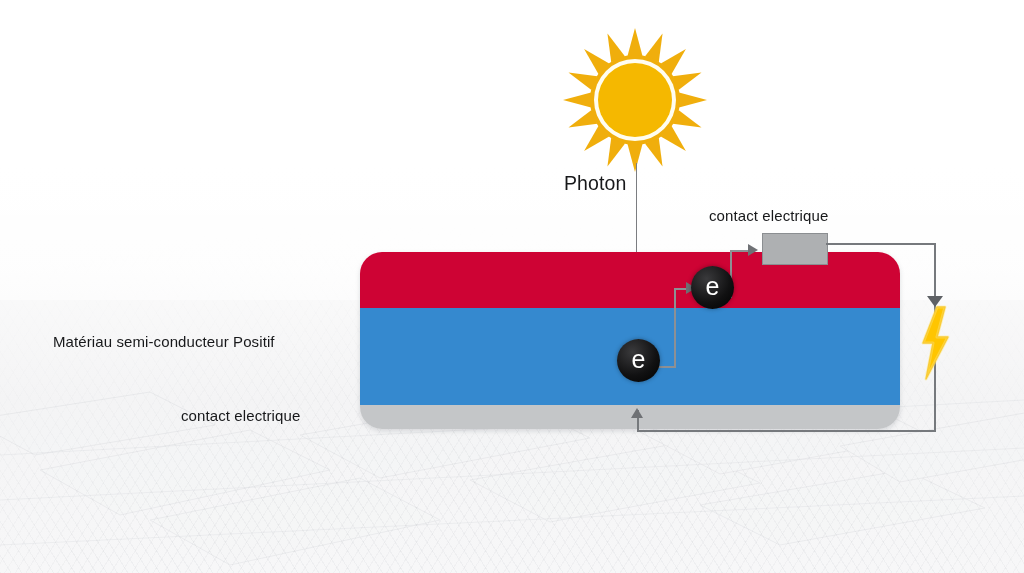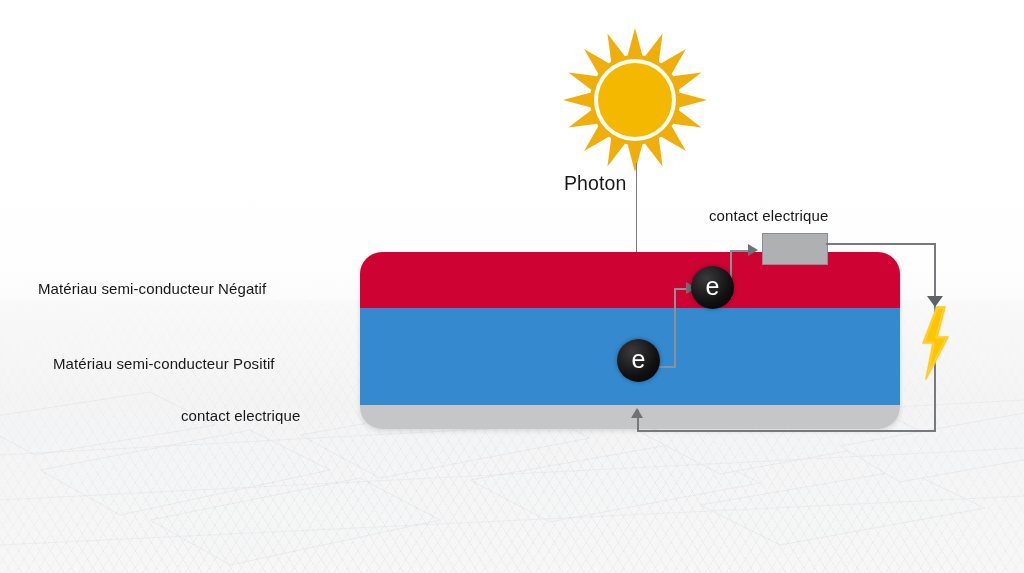--- a/index.html
+++ b/index.html
@@ -49,21 +49,21 @@
   .lbl{
     position:absolute;
     color:#17181a;
     font-size:15px;
     line-height:22px;
     letter-spacing:.1px;
     white-space:nowrap;
   }
   .lbl-photon{left:557px;top:172px;font-size:19.5px;margin-left:7px;}
   .lbl-neg{left:38px;top:278px;}
-  .lbl-pos{left:53px;top:331px;margin-top:22px;}
+  .lbl-pos{left:53px;top:331px;}
   .lbl-contact-bottom{left:181px;top:405px;}
   .lbl-contact-top{left:709px;top:205px;}
 
   
   .cell{
     position:absolute;left:360px;top:252px;width:540px;height:177px;
     border-radius:22px;
     overflow:hidden;
     box-shadow:0 2px 5px rgba(80,85,95,.18);
   }
@@ -186,21 +186,20 @@
       </g>
       <circle cx="73" cy="73" r="45" fill="#F0AE0C"></circle>
       <circle cx="73" cy="73" r="41" fill="#FFFDF0"></circle>
       <circle cx="73" cy="73" r="37" fill="#F5B800"></circle>
     </svg>
   </div>
 
   <div class="lbl lbl-photon">Photon</div>
   <div class="wire w-photon"></div>
 
-  <div class="lbl lbl-neg">Matériau semi-conducteur Négatif</div>
   <div class="lbl lbl-pos">Matériau semi-conducteur Positif</div>
   <div class="lbl lbl-contact-bottom">contact electrique</div>
   <div class="lbl lbl-contact-top">contact electrique</div>
 
   <div class="cell">
     <div class="layer layer-n"></div>
     <div class="layer layer-p"></div>
     <div class="layer layer-c"></div>
   </div>
 

